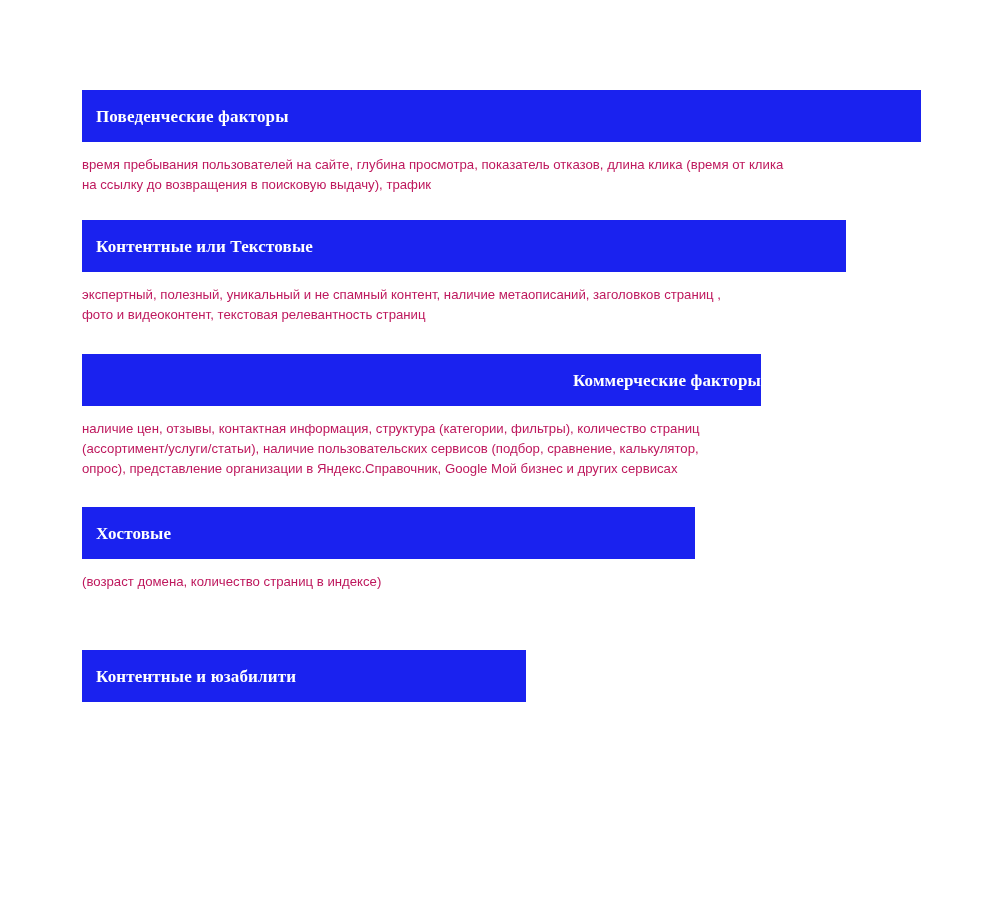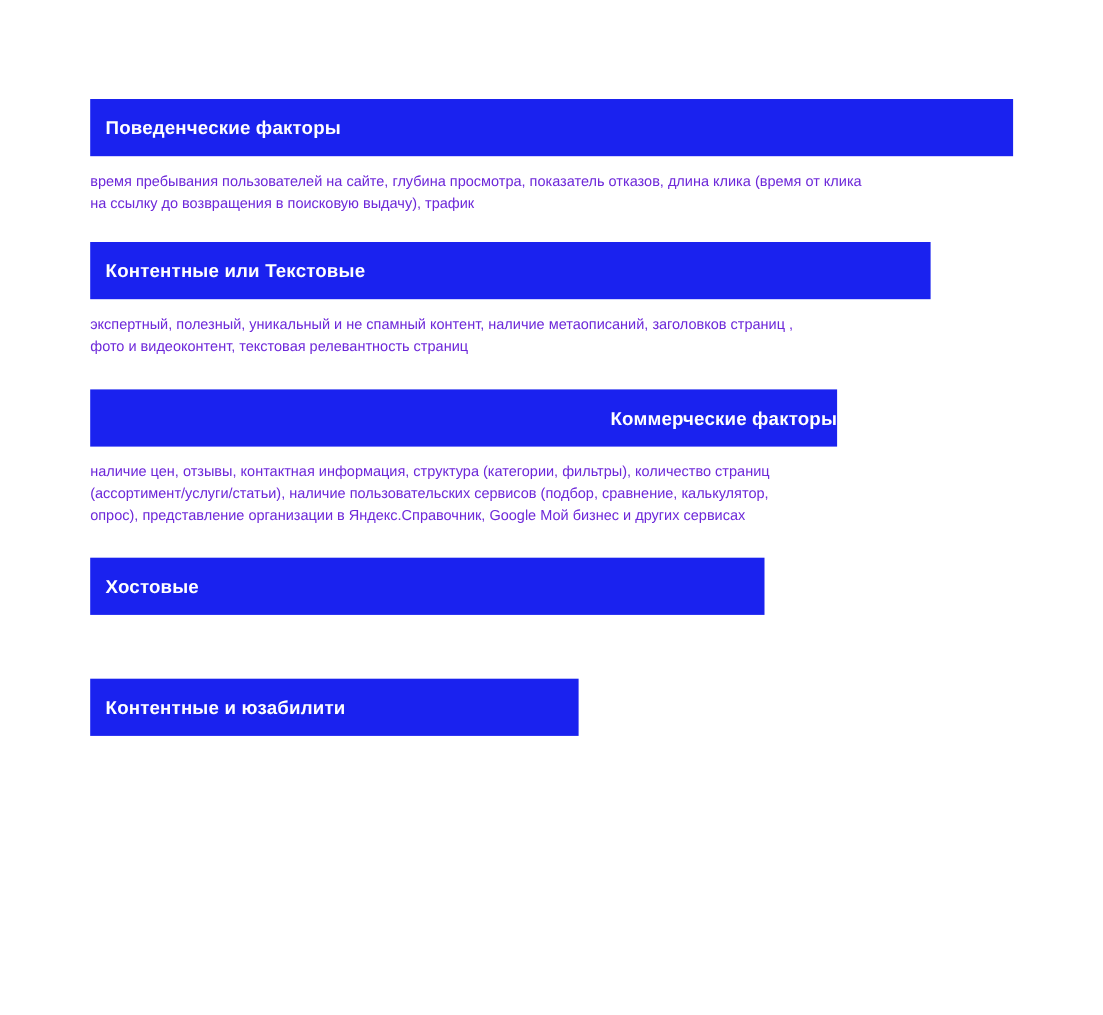--- a/index.html
+++ b/index.html
@@ -38,24 +38,25 @@
     padding-left: 14px;
   }
 
   .section-title {
     color: #ffffff;
     font-size: 17px;
     font-weight: bold;
     letter-spacing: 0.15px;
     line-height: 1;
     white-space: nowrap;
+    font-family: Liberation Serif, serif;
   }
 
   .section-body {
-    color: #6d28d9;
+    color: #be185d;
     font-size: 13.2px;
     line-height: 20px;
     padding-top: 13px;
     white-space: pre-line;
     max-width: 860px;
   }
 
   
   .bar-w-0 { width: 839px; }
   .bar-w-1 { width: 764px; }
@@ -101,20 +102,21 @@
     <div class="section-body">наличие цен, отзывы, контактная информация, структура (категории, фильтры), количество страниц
 (ассортимент/услуги/статьи), наличие пользовательских сервисов (подбор, сравнение, калькулятор,
 опрос), представление организации в Яндекс.Справочник, Google Мой бизнес и других сервисах</div>
   </div>
   <div class="gap-2"></div>
 
   <div class="section">
     <div class="section-bar bar-w-3">
       <span class="section-title">Хостовые</span>
     </div>
+    <div class="section-body">(возраст домена, количество страниц в индексе)</div>
   </div>
   <div class="gap-3"></div>
 
   <div class="gap-4"></div>
 
   <div class="section">
     <div class="section-bar bar-w-5">
       <span class="section-title">Контентные и юзабилити</span>
     </div>
   </div>

